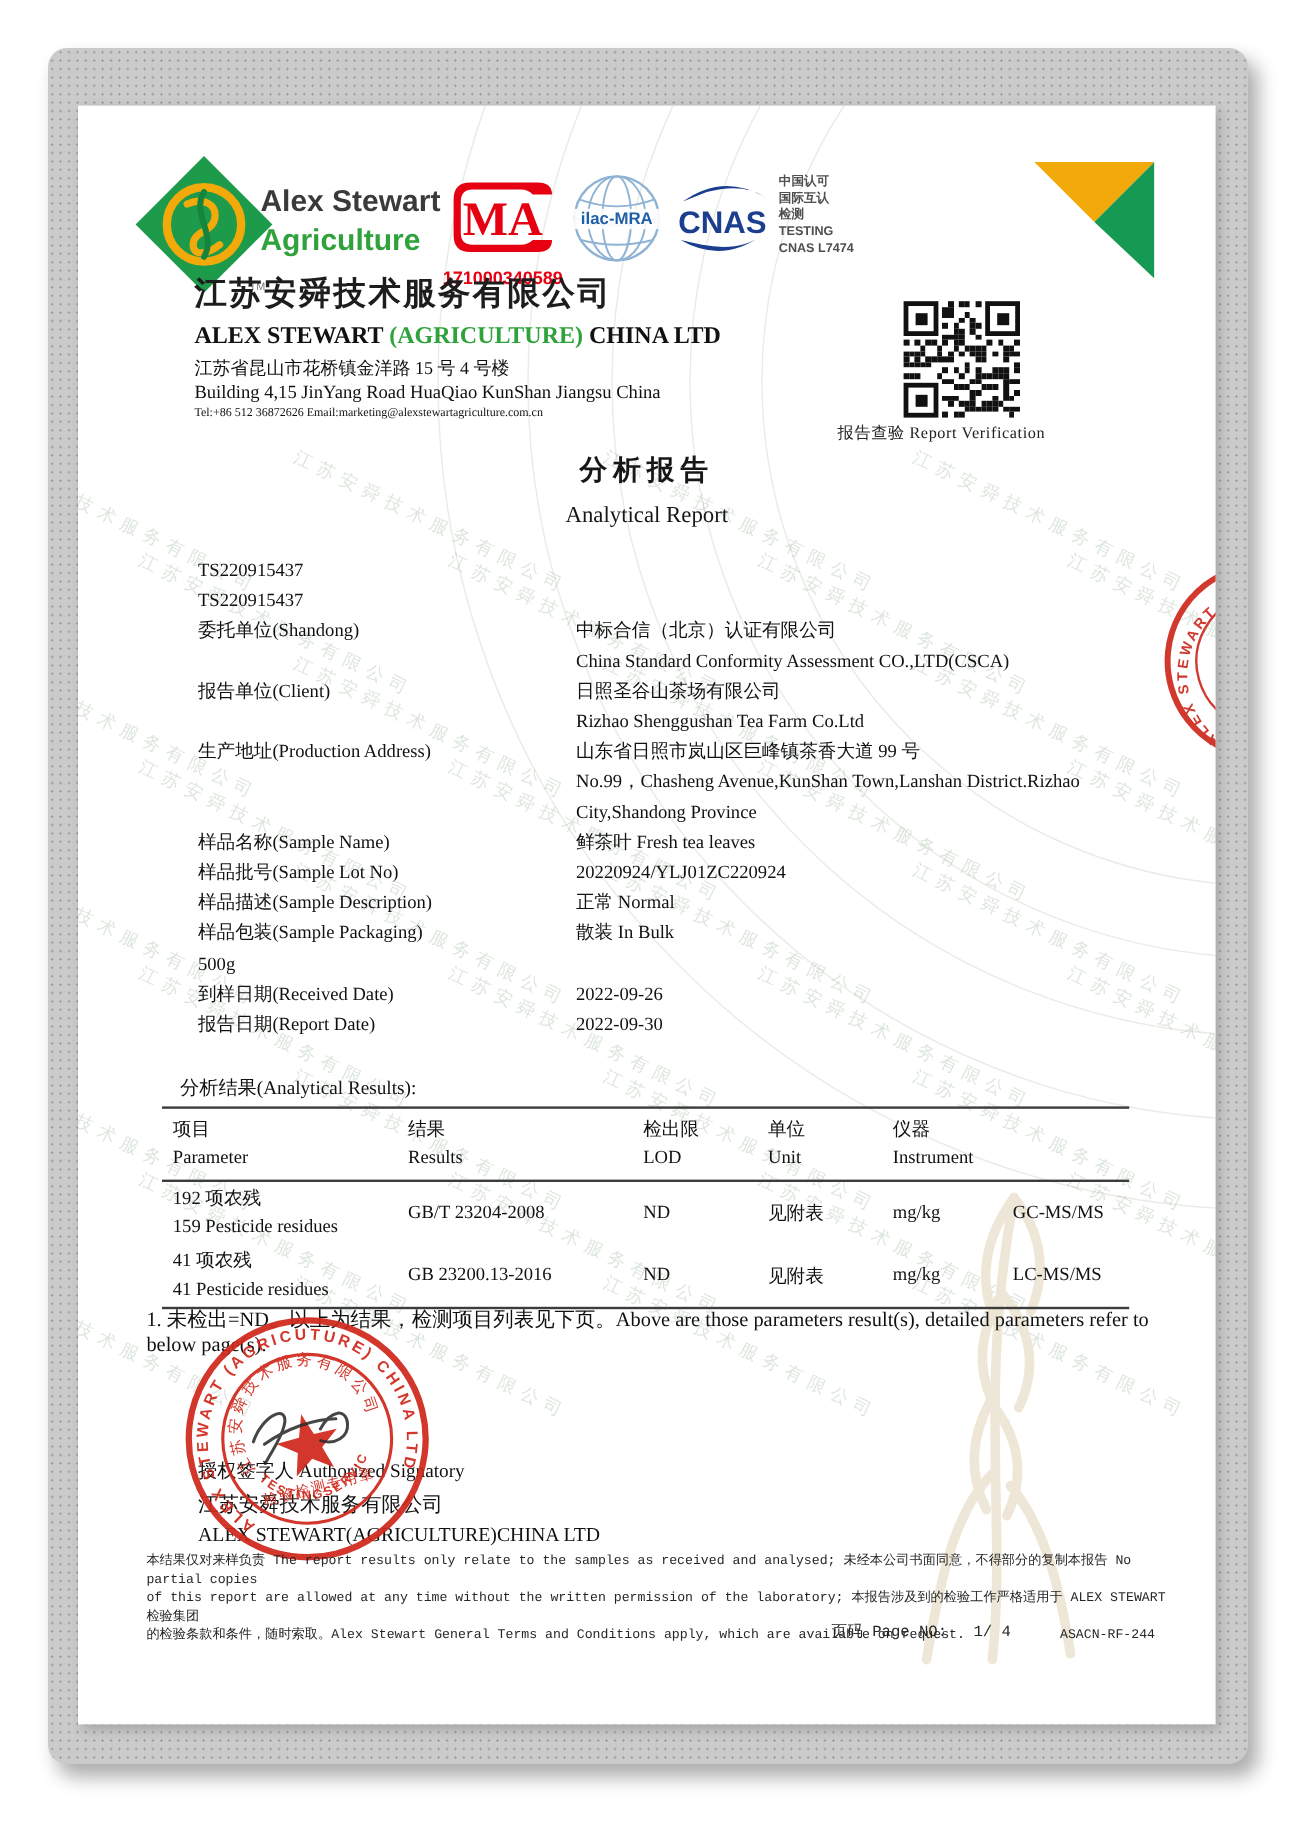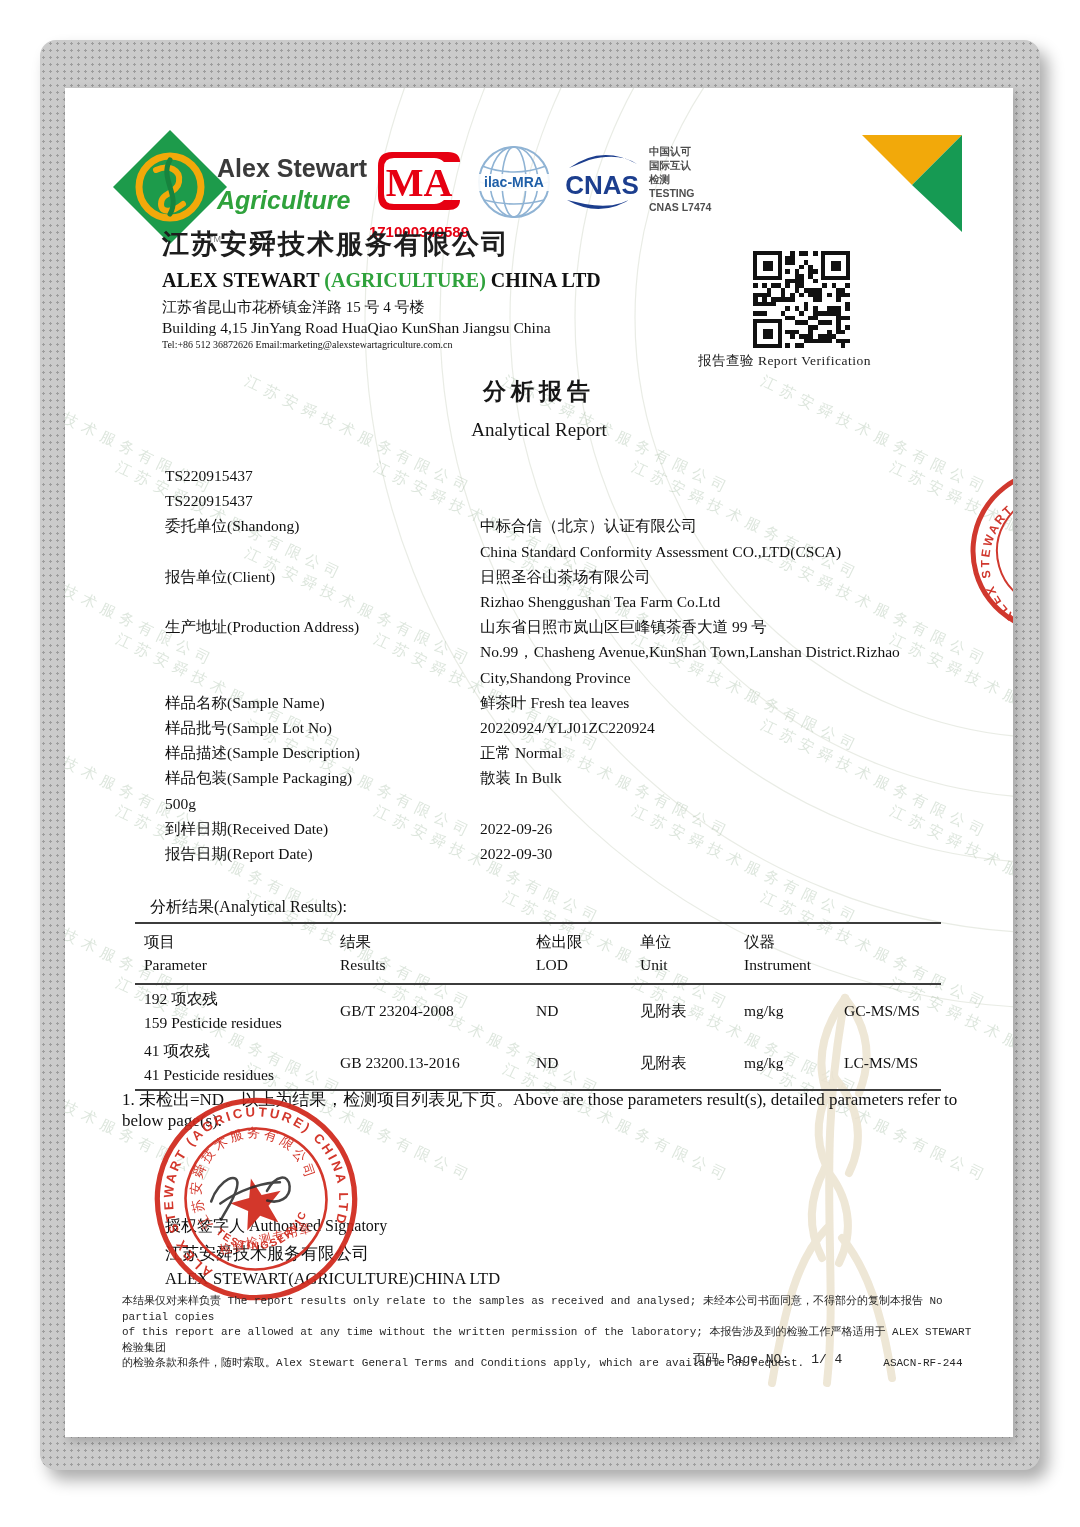--- a/index.html
+++ b/index.html
@@ -20,21 +20,21 @@
   .wm-layer{position:absolute;inset:0;pointer-events:none;}
   .wm{position:absolute;transform:rotate(26deg);font-size:15px;letter-spacing:6px;
       color:rgba(141,172,143,.30);white-space:nowrap;}
   .arcs{left:0;top:0;pointer-events:none;}
   .wheat{left:612px;top:840px;pointer-events:none;}
 
   
   .as-logo{left:44px;top:38px;}
   .brand{left:152px;top:64px;font-family:"Liberation Sans","DejaVu Sans",sans-serif;font-weight:bold;line-height:32px;}
   .brand-l1{font-size:25px;color:#3a3a3a;}
-  .brand-l2{font-size:25px;color:#2fa23c;font-style:italic;}
+  .brand-l2{font-size:25px;color:#2fa23c;}
   .cma{left:303px;top:56px;width:102px;text-align:center;}
   .cma-num{color:#e60012;font-family:"Liberation Sans",sans-serif;font-weight:bold;font-size:15px;margin-top:1px;}
   .ilac{left:411px;top:56px;}
   .cnas{left:494px;top:62px;}
   .cnas-cap{left:584px;top:56px;font-family:"Liberation Sans",sans-serif;font-weight:bold;
             font-size:10.5px;color:#4f4f4f;line-height:14px;}
   .corner-tri{left:797px;top:47px;}
 
   
   .company{left:97px;top:138px;line-height:normal;}

